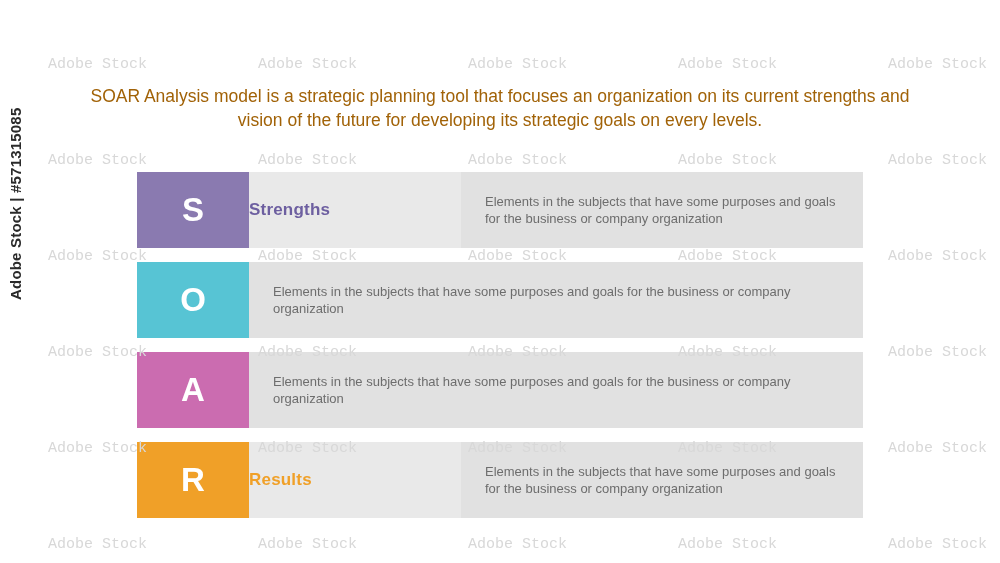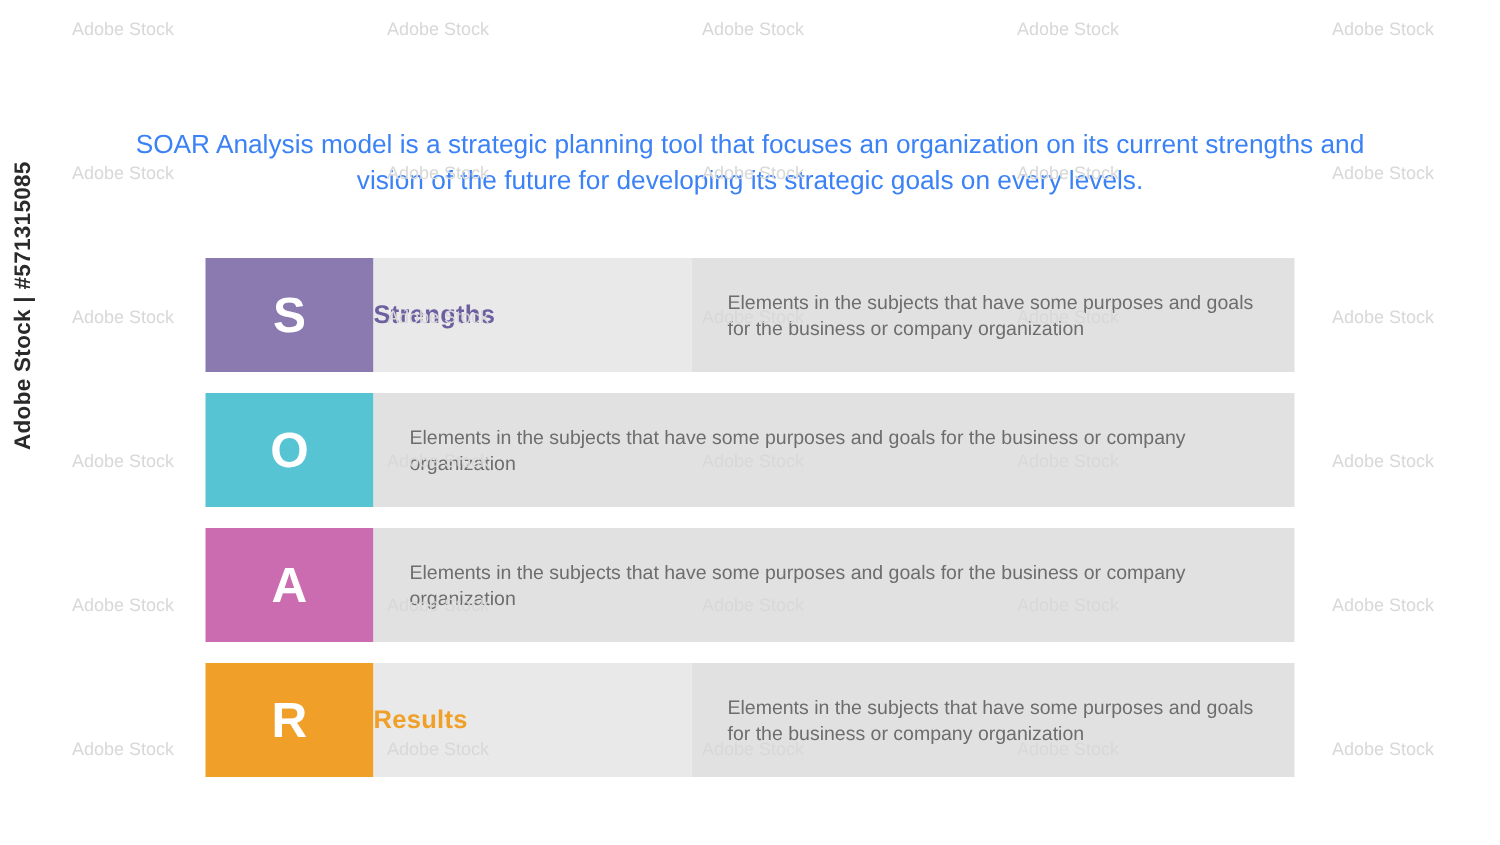--- a/index.html
+++ b/index.html
@@ -38,24 +38,25 @@
     transform: rotate(-90deg);
     white-space: nowrap;
     font-family: "Liberation Sans", sans-serif;
     font-size: 15px;
     font-weight: bold;
     color: #2a2a2a;
     letter-spacing: 0.2px;
   }
   .wm-tile {
     position: absolute;
-    font-family: Liberation Sans, sans-serif;
-    font-size: 12px;
+    font-family: Liberation Mono, monospace;
+    font-size: 15px;
     color: #d8d8d8;
     white-space: nowrap;
+    margin-top: 44px;
   }
 
   
   .title {
     position: absolute;
     left: 0;
     top: 28px;
     width: 1000px;
     text-align: center;
     font-family: "Liberation Sans", sans-serif;
@@ -66,21 +67,21 @@
   }
   .subtitle {
     position: absolute;
     left: 80px;
     top: 84px;
     width: 840px;
     text-align: center;
     font-family: "Liberation Sans", sans-serif;
     font-size: 17.5px;
     line-height: 24px;
-    color: #3b82f6;
+    color: #a16207;
   }
 
   
   .rows {
     position: absolute;
     left: 137px;
     top: 172px;
     width: 726px;
   }
   .row {

